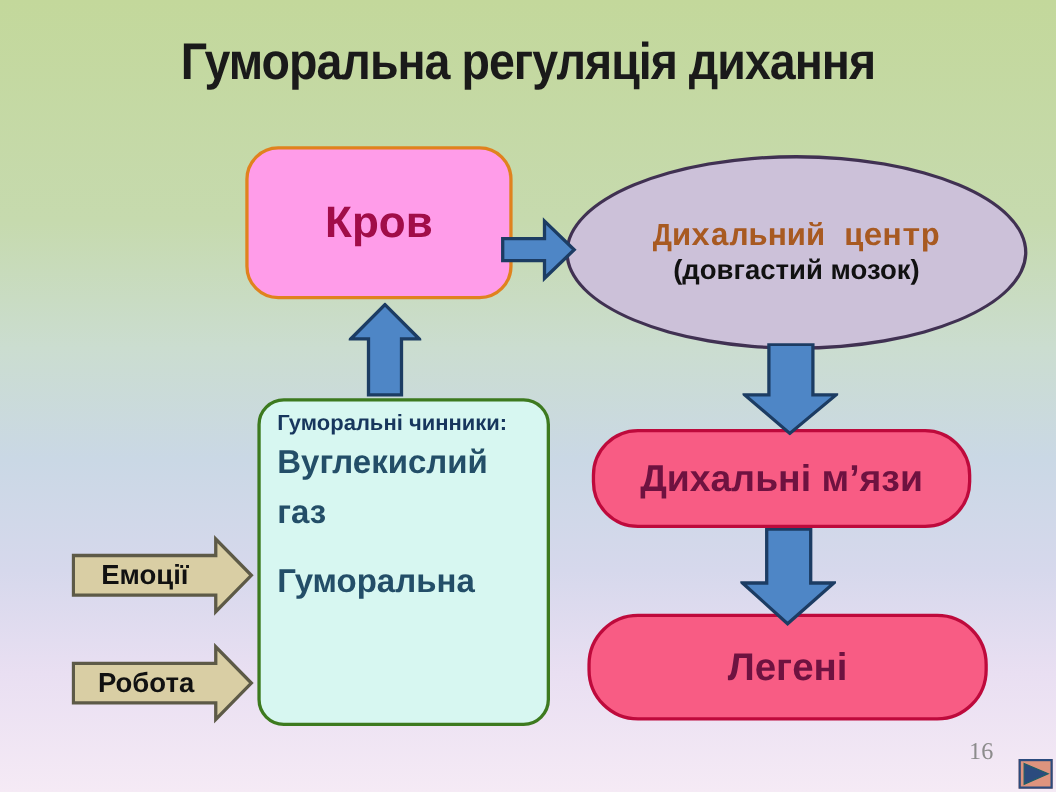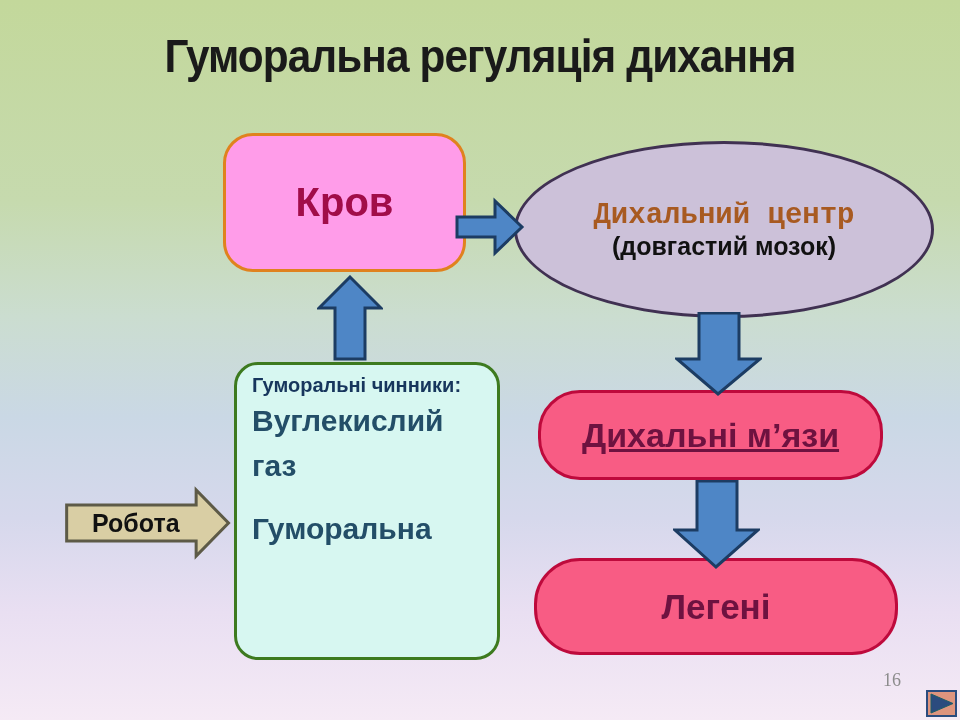--- a/index.html
+++ b/index.html
@@ -52,21 +52,21 @@
   }
   #center-title { color: var(--center-title-text, #A85A21); font-size: 29px; font-weight: bold; font-family: Liberation Mono, monospace; }
   #center-subtitle { color: var(--center-subtitle-text, #111111); font-size: 25px; font-weight: bold; }
 
   .organ {
     background: var(--organ-fill, #F85C84);
     border: 3px solid var(--organ-border, #BE0A3C);
     color: var(--organ-text, #6E1240);
     font-weight: bold;
   }
-  #muscles-box { left: 538px; top: 390px; width: 345px; height: 90px; border-radius: 42px; font-size: 34px; text-decoration: underline; }
+  #muscles-box { left: 538px; top: 390px; width: 345px; height: 90px; border-radius: 42px; font-size: 34px; }
   #lungs-box   { left: 534px; top: 558px; width: 364px; height: 97px; border-radius: 46px; font-size: 35px; }
 
   #factors-box {
     left: 234px; top: 362px; width: 266px; height: 298px;
     background: var(--factors-fill, #D7F7F1);
     border: 3px solid var(--factors-border, #3D7A1F);
     border-radius: 24px;
     padding: 9px 8px 0 15px;
   }
   #factors-heading {
@@ -107,21 +107,21 @@
   }
   #arrow-blood-to-center { left: 455px; top: 196px; }
   #arrow-factors-to-blood { left: 317px; top: 275px; }
   #arrow-center-to-muscles { left: 675px; top: 312px; }
   #arrow-muscles-to-lungs { left: 673px; top: 480px; }
 
   #page-number {
     left: 870px; top: 670px; width: 44px;
     text-align: center;
     font-family: "Liberation Serif", "DejaVu Serif", serif;
-    font-size: 18px;
+    font-size: 22px;
     color: var(--page-number-text, #8C8C8C);
   }
 
   #next-slide-button {
     left: 926px; top: 690px; width: 31px; height: 27px;
     background: var(--nav-button-fill, #DE947E);
     border: 2px solid var(--nav-button-triangle, #2B4B7E);
     cursor: pointer;
     display: flex; align-items: center; justify-content: center;
   }
@@ -157,20 +157,26 @@
   <div id="factors-box" class="abs">
     <div id="factors-heading">Гуморальні чинники:</div>
     <div id="factor-0" class="factor-item">Вуглекислий газ</div>
     <div id="factor-1" class="factor-item">Гуморальна</div>
   </div>
 
   <div id="stimulus-1" class="stimulus">
     <svg width="166" height="74" viewBox="0 0 200 74" preserveAspectRatio="none">
       <polygon points="2,19 158,19 158,4 197,37 158,70 158,55 2,55" vector-effect="non-scaling-stroke"></polygon>
     </svg>
+    <span class="stimulus-label">Емоції</span>
+  </div>
+  <div id="stimulus-2" class="stimulus">
+    <svg width="166" height="74" viewBox="0 0 200 74" preserveAspectRatio="none">
+      <polygon points="2,19 158,19 158,4 197,37 158,70 158,55 2,55" vector-effect="non-scaling-stroke"></polygon>
+    </svg>
     <span class="stimulus-label">Робота</span>
   </div>
 
   <svg id="arrow-blood-to-center" class="abs flow-arrow" width="70" height="62" viewBox="0 0 70 62">
     <polygon points="2,21 40,21 40,5 67,31 40,57 40,41 2,41"></polygon>
   </svg>
 
   <svg id="arrow-factors-to-blood" class="abs flow-arrow" width="66" height="86" viewBox="0 0 66 86">
     <polygon points="33,2 64,33 48,33 48,84 18,84 18,33 2,33"></polygon>
   </svg>

